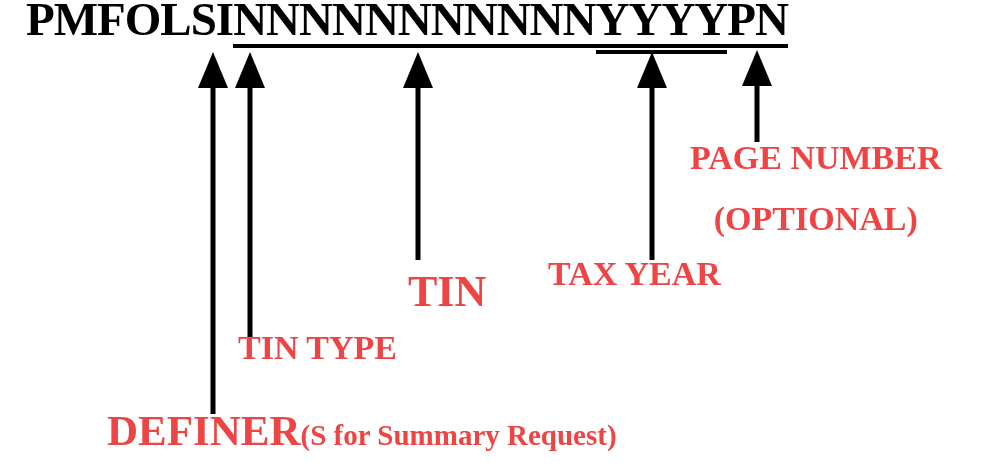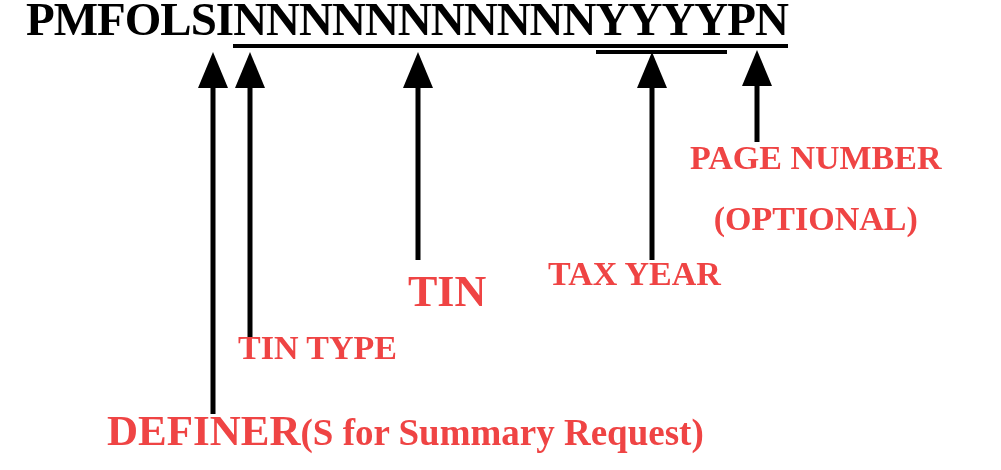--- a/index.html
+++ b/index.html
@@ -91,21 +91,21 @@
   .lbl-tax-year   { left: 548px; top: 256px; font-size: 34px; text-align: right; }
   .lbl-page-num   { left: 690px; top: 140px; font-size: 34px; text-align: center; }
   .lbl-page-num .line2 { display: block; margin-top: 24px; }
 
   .lbl-definer {
     left: 107px;
     top: 408px;
     font-size: 38px;
   }
   .lbl-definer .definer-word { font-size: 43px; font-weight: bold; }
-  .lbl-definer .definer-note { font-size: 37px; font-weight: bold; }
+  .lbl-definer .definer-note { font-size: 29px; font-weight: bold; }
 </style>
 </head>
 <body>
 
 <div id="canvas">
 
   <div class="format-string">
     <span class="fs-seg">PMFOLSI</span><span class="fs-seg u1">NNNNNNNNNNN</span><span class="fs-seg u2">YYYY</span><span class="fs-seg u1">PN</span>
   </div>
 

